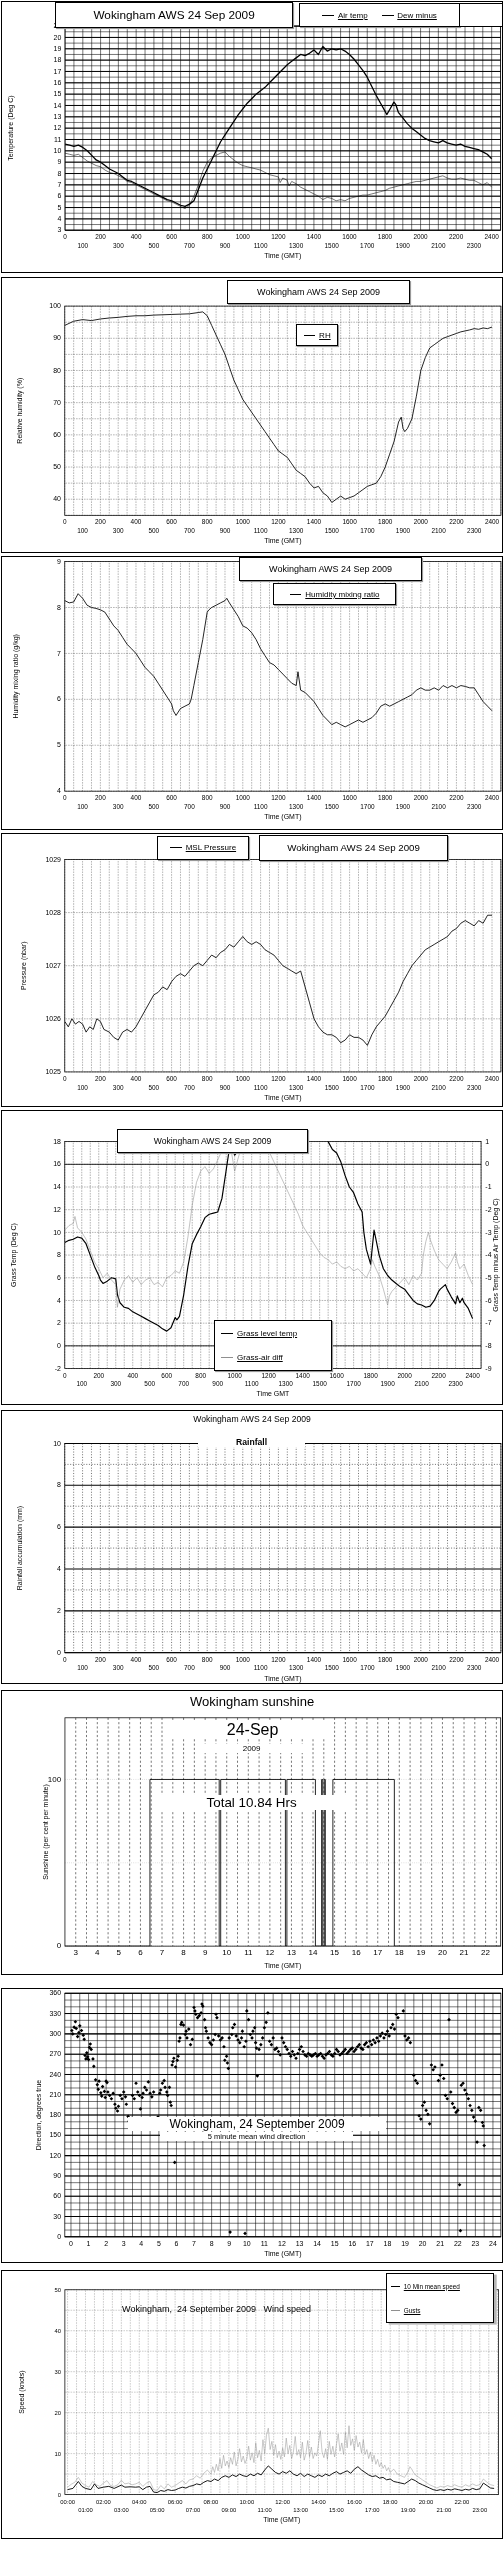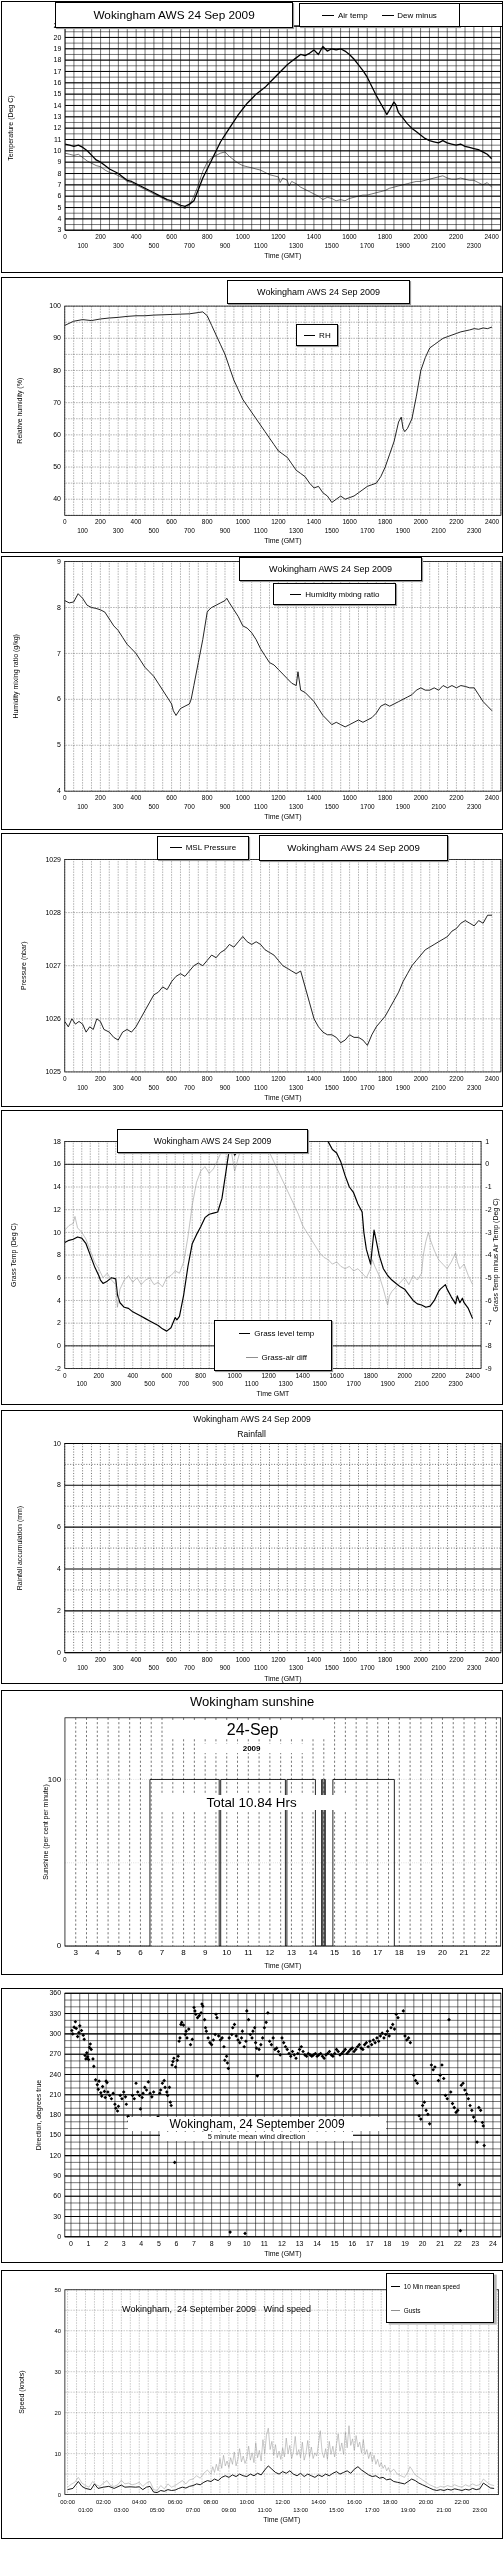--- a/index.html
+++ b/index.html
@@ -6,21 +6,21 @@
     font-family:"Liberation Sans",sans-serif;position:relative;}
   .panel{position:absolute;left:1.1px;width:500px;background:#fff;border:1.1px solid #000;}
   .panel svg{position:absolute;left:0;top:0;}
   .tbox{position:absolute;border:0.5px solid #000;background:#fff;box-shadow:1.1px 1.1px 0 #999;
     display:flex;align-items:center;justify-content:center;color:#000;z-index:5;}
   .plain{position:absolute;background:#fff;text-align:center;color:#000;z-index:5;}
   .samp{display:inline-block;width:11.8px;border-top:1.1px solid #000;margin-right:3.8px;vertical-align:middle;}
   .samp.thick{border-top-width:1.6px;}
   .samp.thin{border-top-width:0.5px;}
   .samp.gray{border-top-color:#8f8f8f;}
-  .legrow{display:flex;align-items:center;white-space:nowrap;}
+  .legrow{display:flex;align-items:center;white-space:nowrap;text-decoration:underline;}
 </style>
 </head>
 <body>
 
 <div class="panel" id="p0" style="top:1.1px;height:270px;">
   <svg id="svg0" width="500" height="270" viewBox="0 0 932 504">
       <defs>
         <clipPath id="clip0">
           <rect x="117" y="45" width="813" height="381"></rect>
         </clipPath>
@@ -664,21 +664,21 @@
       <text x="924" y="268.5" font-size="13" font-family="&quot;Liberation Sans&quot;,sans-serif" fill="#000" text-anchor="middle" transform="rotate(-90 924 268.5)">Grass Temp minus Air Temp (Deg C)</text>
       <text x="505" y="532" font-size="13" font-family="&quot;Liberation Sans&quot;,sans-serif" fill="#000" text-anchor="middle">Time GMT</text>
       <g clip-path="url(#clip4)">
         <path d="M117.0,245.2 L124.9,241.0 L132.8,238.9 L140.8,234.7 L148.7,236.8 L156.6,247.3 L164.5,268.5 L172.4,289.6 L180.3,306.6 L183.5,315.0 L188.3,321.4 L196.2,317.1 L204.1,310.8 L212.0,312.9 L215.2,342.5 L219.9,357.3 L227.9,365.8 L235.8,367.9 L243.7,374.3 L251.6,378.5 L259.5,382.7 L267.4,386.9 L275.4,391.2 L283.3,395.4 L291.2,399.6 L299.1,406.0 L307.0,410.2 L315.0,403.9 L322.9,384.8 L326.0,389.1 L330.8,382.7 L338.7,342.5 L346.6,289.6 L354.6,247.3 L362.5,230.4 L370.4,215.6 L378.3,198.7 L386.2,192.4 L394.1,190.2 L402.1,188.1 L410.0,162.8 L417.9,109.9 L425.8,57.0 L433.7,82.4 L436.9,78.2 L441.7,44.3 L449.6,25.3 L465.4,4.1 L497.1,-17.0 L528.8,-17.0 L560.4,-6.4 L592.1,14.7 L600.0,35.8 L607.9,57.0 L615.9,71.8 L623.8,78.2 L631.7,95.1 L639.6,120.4 L647.5,141.6 L655.4,152.2 L663.4,173.3 L671.3,188.1 L674.5,226.2 L679.2,257.9 L687.1,285.4 L693.5,222.0 L696.6,236.8 L703.0,268.5 L710.9,293.9 L718.8,306.6 L726.7,315.0 L734.6,321.4 L742.6,327.7 L750.5,332.0 L758.4,342.5 L766.3,353.1 L774.2,359.4 L782.1,361.6 L790.1,365.8 L798.0,363.7 L805.9,353.1 L813.8,336.2 L817.0,332.0 L821.7,327.7 L826.5,323.5 L829.7,332.0 L837.6,346.8 L845.5,359.4 L848.7,344.6 L853.4,357.3 L858.2,348.9 L861.3,357.3 L869.2,367.9 L877.2,386.9 " fill="none" stroke-width="2.2" stroke="#000000" stroke-linejoin="round"></path>
         <path d="M117.0,222.0 L124.9,213.5 L132.8,209.3 L136.0,196.6 L140.8,217.7 L148.7,226.2 L156.6,238.9 L164.5,260.0 L172.4,281.2 L180.3,293.9 L188.3,310.8 L196.2,302.3 L204.1,315.0 L212.0,323.5 L215.2,365.8 L219.9,332.0 L227.9,315.0 L235.8,306.6 L243.7,319.3 L251.6,310.8 L259.5,323.5 L267.4,315.0 L275.4,310.8 L283.3,323.5 L291.2,319.3 L299.1,327.7 L307.0,310.8 L315.0,306.6 L322.9,298.1 L330.8,302.3 L338.7,281.2 L346.6,234.7 L354.6,175.4 L362.5,133.1 L370.4,112.0 L378.3,103.5 L386.2,116.2 L394.1,107.8 L402.1,90.8 L410.0,73.9 L417.9,57.0 L425.8,65.5 L433.7,112.0 L441.7,82.4 L449.6,61.2 L465.4,57.0 L497.1,73.9 L505.0,90.8 L512.9,107.8 L520.8,124.7 L528.8,141.6 L536.7,158.5 L544.6,175.4 L552.5,192.4 L560.4,213.5 L568.3,226.2 L576.3,238.9 L584.2,251.6 L592.1,264.3 L600.0,272.7 L607.9,277.0 L615.9,285.4 L623.8,281.2 L631.7,289.6 L639.6,293.9 L647.5,289.6 L655.4,298.1 L663.4,293.9 L671.3,302.3 L679.2,310.8 L687.1,293.9 L690.3,277.0 L695.0,289.6 L703.0,306.6 L710.9,332.0 L718.8,361.6 L722.0,344.6 L726.7,336.2 L734.6,327.7 L742.6,319.3 L750.5,310.8 L758.4,323.5 L766.3,306.6 L774.2,315.0 L782.1,302.3 L785.3,268.5 L790.1,243.1 L794.8,226.2 L798.0,238.9 L805.9,260.0 L813.8,277.0 L821.7,285.4 L829.7,293.9 L837.6,281.2 L845.5,264.3 L848.7,281.2 L853.4,293.9 L861.3,285.4 L869.2,306.6 L877.2,323.5 " fill="none" stroke-width="1" stroke="#8f8f8f" stroke-linejoin="round"></path>
       </g>
     </svg>
   <div class="tbox" style="left:115px;top:18px;width:189px;height:21.5px;font-size:8.6px;">
       <span>Wokingham AWS 24 Sep 2009</span>
     </div>
-  <div class="tbox" style="left:212px;top:209px;width:110px;height:49px;font-size:8px;flex-direction:column;align-items:center;justify-content:space-around;padding-left:6.4px;">
+  <div class="tbox" style="left:212px;top:209px;width:110px;height:49px;font-size:8px;flex-direction:column;align-items:flex-start;justify-content:space-around;padding-left:6.4px;">
     <span class="legrow">
         <span class="samp thick"></span>
         <span>Grass level temp</span>
       </span>
     <span class="legrow">
         <span class="samp thin gray"></span>
         <span>Grass-air diff</span>
       </span>
   </div>
 </div>
@@ -783,21 +783,21 @@
       <text x="847.0408163265306" y="467" font-size="12" font-family="&quot;Liberation Sans&quot;,sans-serif" fill="#000" text-anchor="middle">2200</text>
       <text x="880.2244897959184" y="483" font-size="12" font-family="&quot;Liberation Sans&quot;,sans-serif" fill="#000" text-anchor="middle">2300</text>
       <text x="913.4081632653061" y="467" font-size="12" font-family="&quot;Liberation Sans&quot;,sans-serif" fill="#000" text-anchor="middle">2400</text>
       <text x="38" y="255" font-size="13" font-family="&quot;Liberation Sans&quot;,sans-serif" fill="#000" text-anchor="middle" transform="rotate(-90 38 255)">Rainfall accumulation (mm)</text>
       <text x="523.5" y="502" font-size="13" font-family="&quot;Liberation Sans&quot;,sans-serif" fill="#000" text-anchor="middle">Time (GMT)</text>
       <g clip-path="url(#clip5)">
         <path d="M117.0,450.0 L913.4,450.0 " fill="none" stroke-width="1.5" stroke="#000000" stroke-linejoin="round"></path>
       </g>
     </svg>
   <div class="plain" style="left:0;top:3.2px;width:500px;font-size:8.6px;"><span>Wokingham AWS 24 Sep 2009</span></div>
-  <div class="plain" style="left:196px;top:18px;width:107px;font-size:8.6px;"><span>Rainfall</span></div>
+  <div class="plain" style="left:196px;top:26px;width:107px;font-size:8.6px;font-weight:bold;"><span>Rainfall</span></div>
 </div>
 
 <div class="panel" id="p6" style="top:1690px;height:283px;">
   <svg id="svg6" width="500" height="283" viewBox="0 0 932 528">
       <defs>
         <clipPath id="clip6">
           <rect x="117" y="50" width="813" height="426"></rect>
         </clipPath>
       </defs>
       <line x1="137.12376237623764" y1="50" x2="137.12376237623764" y2="476" stroke="#000" stroke-width="1" stroke-dasharray="4,4"></line>
@@ -867,21 +867,21 @@
       <text x="861.5792079207921" y="493" font-size="15" font-family="&quot;Liberation Sans&quot;,sans-serif" fill="#000" text-anchor="middle">21</text>
       <text x="901.8267326732674" y="493" font-size="15" font-family="&quot;Liberation Sans&quot;,sans-serif" fill="#000" text-anchor="middle">22</text>
       <text x="86" y="263" font-size="13" font-family="&quot;Liberation Sans&quot;,sans-serif" fill="#000" text-anchor="middle" transform="rotate(-90 86 263)">Sunshine (per cent per minute)</text>
       <text x="523.5" y="516" font-size="13" font-family="&quot;Liberation Sans&quot;,sans-serif" fill="#000" text-anchor="middle">Time (GMT)</text>
       <g clip-path="url(#clip6)">
         <path d="M117.0,476 L275.6,476 L275.6,165.05109489051097 L404.8,165.05109489051097 L404.8,476 L407.6,476 L407.6,165.05109489051097 L528.3,165.05109489051097 L528.3,476 L531.1,476 L531.1,165.05109489051097 L584.3,165.05109489051097 L584.3,476 L595.9,476 L595.9,165.05109489051097 L598.0,165.05109489051097 L598.0,476 L600.8,476 L600.8,165.05109489051097 L602.8,165.05109489051097 L602.8,476 L616.9,476 L616.9,165.05109489051097 L731.6,165.05109489051097 L731.6,476 L930.0,476" fill="none" stroke-width="1.6" stroke="#000" stroke-linejoin="round"></path>
       </g>
     </svg>
   <div class="plain" style="left:0;top:3.2px;width:500px;font-size:13px;background:none;"><span>Wokingham sunshine</span></div>
   <div class="plain" style="left:170px;top:30px;width:161px;font-size:16px;"><span>24-Sep</span></div>
-  <div class="plain" style="left:196px;top:53px;width:107px;font-size:8px;font-weight:bold;"><span>2009</span></div>
+  <div class="plain" style="left:196px;top:53px;width:107px;font-size:8px;font-weight:normal;"><span>2009</span></div>
   <div class="plain" style="left:153px;top:68px;width:193px;font-size:13.4px;margin-top:36px;"><span>Total 10.84 Hrs</span></div>
 </div>
 
 <div class="panel" id="p7" style="top:1988px;height:273px;">
   <svg id="svg7" width="500" height="273" viewBox="0 0 932 509">
       <defs>
         <clipPath id="clip7">
           <rect x="117" y="8" width="813" height="454"></rect>
         </clipPath>
       </defs>

